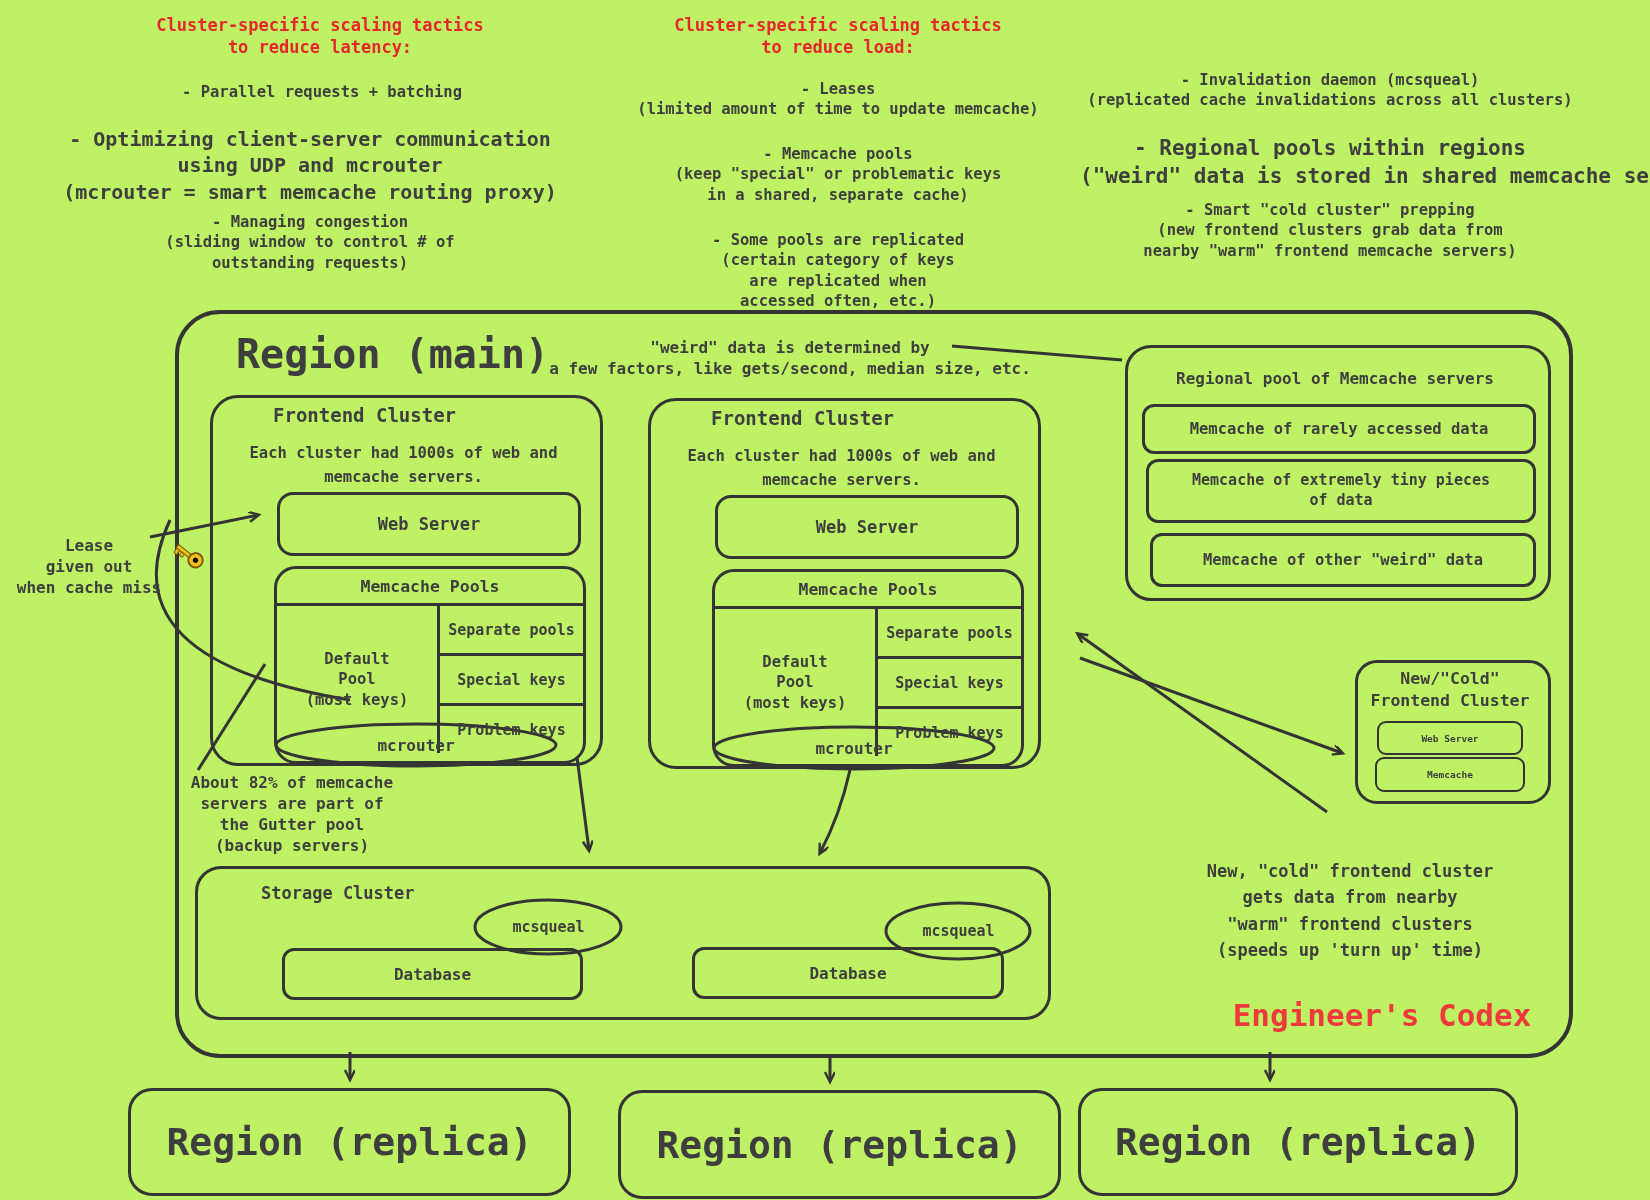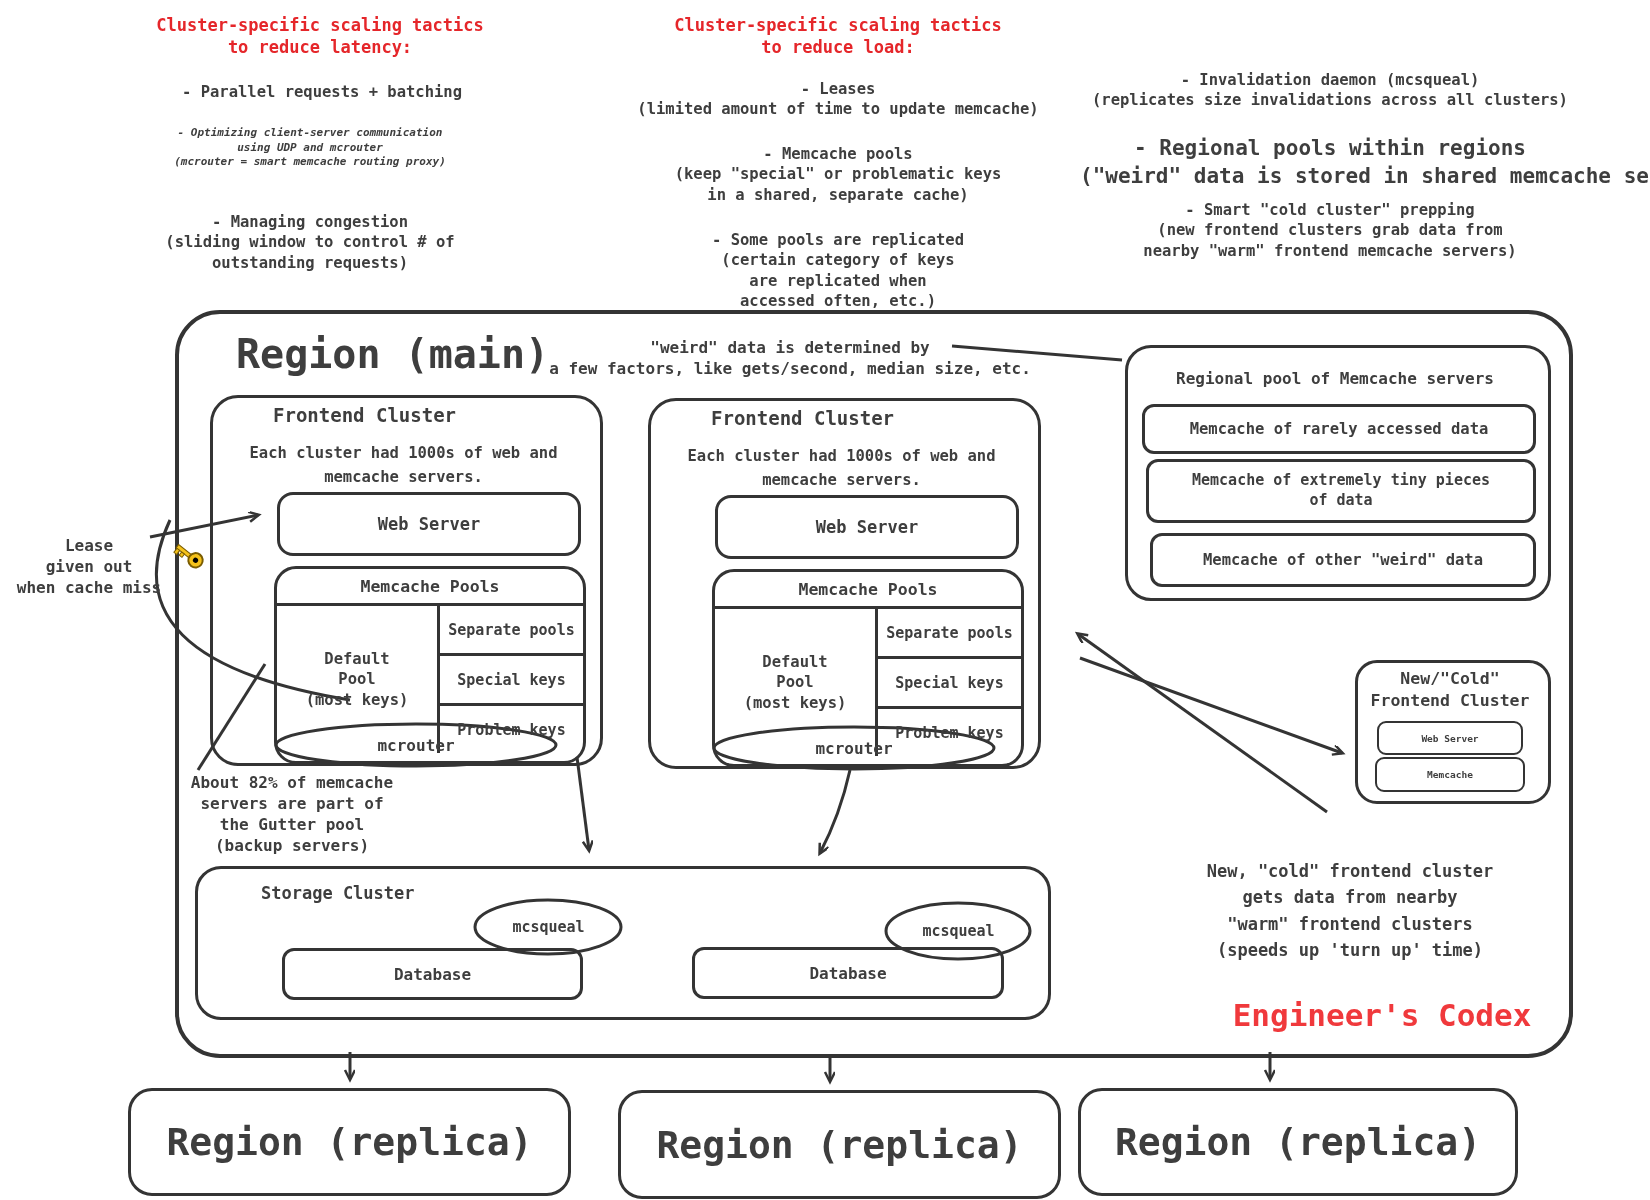--- a/index.html
+++ b/index.html
@@ -1,16 +1,16 @@
 <!DOCTYPE html>
 <html><head>
 <meta charset="utf-8">
 <style>
   html,body{margin:0;padding:0;background:#000;}
-  .canvas{position:relative;width:1650px;height:1200px;background:#ffffff;overflow:hidden;
+  .canvas{position:relative;width:1650px;height:1200px;background:#bef264;overflow:hidden;
           font-family:"DejaVu Sans Mono", monospace;font-weight:bold;color:#3e3e3e;}
   .abs{position:absolute;}
   .t{white-space:pre;text-align:center;line-height:1.32;}
   .tl{white-space:pre;text-align:left;line-height:1.32;margin-left:40px;}
   .box{position:absolute;border:3.5px solid #343434;border-radius:24px;background:transparent;}
   .box.thin{border-width:3px;border-radius:12px;}
   .center{display:flex;align-items:center;justify-content:center;}
   .red{color:#e5262a;}
   .brand{color:#f0393c;}
   svg.layer{position:absolute;left:0;top:0;pointer-events:none;}
@@ -42,41 +42,41 @@
       <ellipse cx="416" cy="745" rx="140" ry="21"></ellipse>
       <ellipse cx="854" cy="748" rx="140" ry="21"></ellipse>
       <ellipse cx="548" cy="927" rx="73" ry="27"></ellipse>
       <ellipse cx="958" cy="931" rx="72" ry="28"></ellipse>
     </g>
   </svg>
 
   <div class="abs t red" style="left:120px;top:14px;width:400px;font-size:17px;">Cluster-specific scaling tactics
 to reduce latency:</div>
   <div class="abs t" style="left:72px;top:82px;width:500px;font-size:15.5px;">- Parallel requests + batching</div>
-  <div class="abs t" style="left:60px;top:126px;width:500px;font-size:11px;font-style:italic;">- Optimizing client-server communication
+  <div class="abs t" style="left:60px;top:126px;width:500px;font-size:20px;">- Optimizing client-server communication
 using UDP and mcrouter
 (mcrouter = smart memcache routing proxy)</div>
   <div class="abs t" style="left:60px;top:212px;width:500px;font-size:15.5px;">- Managing congestion
 (sliding window to control # of
 outstanding requests)</div>
 
   <div class="abs t red" style="left:588px;top:14px;width:500px;font-size:17px;">Cluster-specific scaling tactics
 to reduce load:</div>
   <div class="abs t" style="left:588px;top:79px;width:500px;font-size:15.5px;">- Leases
 (limited amount of time to update memcache)</div>
   <div class="abs t" style="left:588px;top:144px;width:500px;font-size:15.5px;">- Memcache pools
 (keep "special" or problematic keys
 in a shared, separate cache)</div>
   <div class="abs t" style="left:588px;top:230px;width:500px;font-size:15.5px;">- Some pools are replicated
 (certain category of keys
 are replicated when
 accessed often, etc.)</div>
 
   <div class="abs t" style="left:1080px;top:70px;width:500px;font-size:15.5px;">- Invalidation daemon (mcsqueal)
-(replicates size invalidations across all clusters)</div>
+(replicated cache invalidations across all clusters)</div>
   <div class="abs t" style="left:1080px;top:135px;width:500px;font-size:21px;">- Regional pools within regions
 ("weird" data is stored in shared memcache servers)</div>
   <div class="abs t" style="left:1080px;top:200px;width:500px;font-size:15.5px;">- Smart "cold cluster" prepping
 (new frontend clusters grab data from
 nearby "warm" frontend memcache servers)</div>
 
   <div class="box" style="left:175px;top:310px;width:1390px;height:740px;border-width:4px;border-radius:45px;"></div>
   <div class="abs tl" style="left:196px;top:328px;font-size:40px;">Region (main)</div>
   <div class="abs t" style="left:530px;top:337px;width:520px;font-size:16px;">"weird" data is determined by
 a few factors, like gets/second, median size, etc.</div>

